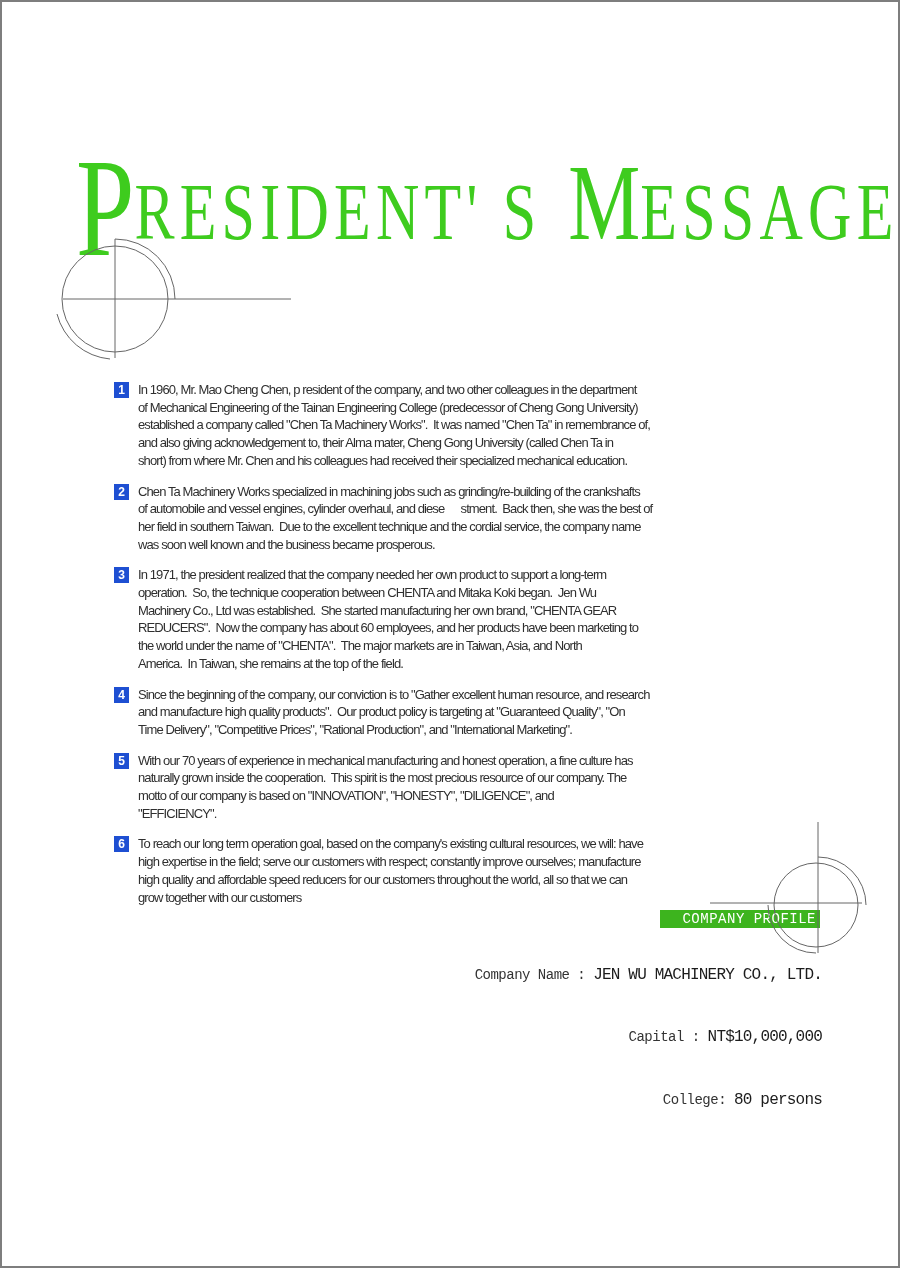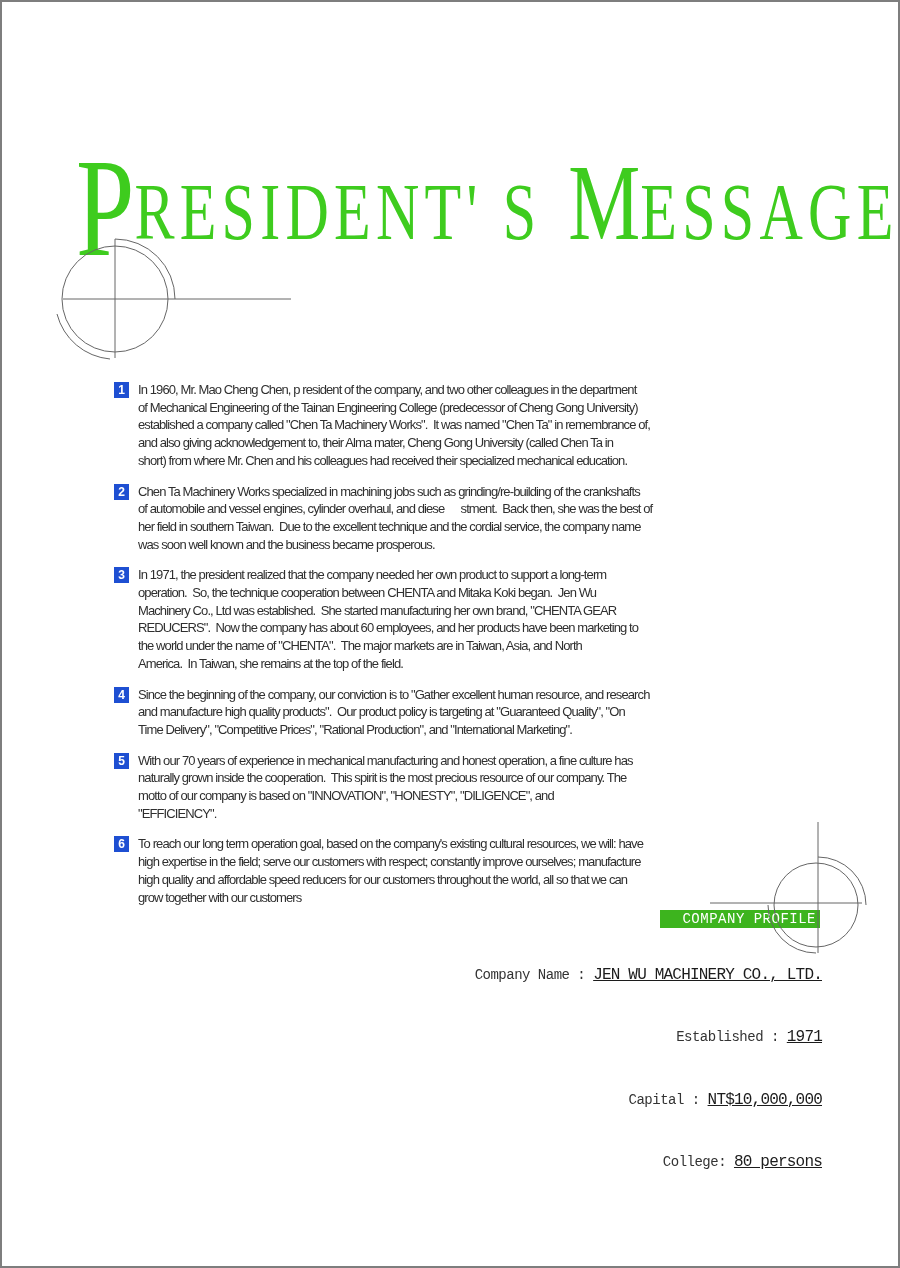--- a/index.html
+++ b/index.html
@@ -52,21 +52,21 @@
     font-family:"Liberation Mono", monospace; font-size:14px; line-height:18px;
     text-align:right; padding-right:4px; box-sizing:border-box; letter-spacing:0.5px;
     z-index:4;
   }
   .profile {
     position:absolute; right:76px; top:942px; text-align:right;
     font-family:"Liberation Mono", monospace; color:#1c1c1c; z-index:4;
   }
   .prow   { line-height:20.8px; white-space:pre; }
   .plabel { font-size:14px; letter-spacing:-0.5px; color:#333;text-align:center; }
-  .pvalue { font-size:16px; letter-spacing:-0.8px;text-decoration:underline; }
+  .pvalue { font-size:16px; letter-spacing:-0.8px; }
   .psup   { font-size:9px; vertical-align:super; margin-left:-4px; letter-spacing:0; }
 </style>
 </head>
 <body>
 
 <div class="page">
 
   <div class="title-row">
     <span class="title-initial-p">P</span><span class="title-small">RESIDENT' S</span><span class="title-initial-m">M</span><span class="title-small">ESSAGE</span>
   </div>
@@ -118,23 +118,20 @@
     </div>
   </div>
 
   <div class="banner">COMPANY PROFILE</div>
 
   <div class="profile">
     <div class="prow">
       <span class="plabel">Company Name : </span><span class="pvalue">JEN WU MACHINERY CO., LTD.</span>
     </div>
     <div class="prow">
-      <span class="plabel">Established : </span><span class="pvalue">1971</span>
-    </div>
-    <div class="prow">
       <span class="plabel">Capital : </span><span class="pvalue">NT$10,000,000</span>
     </div>
     <div class="prow">
       <span class="plabel">College: </span><span class="pvalue">80 persons</span>
     </div>
     <div class="prow">
       <span class="plabel"></span>
     </div>
   </div>
 

